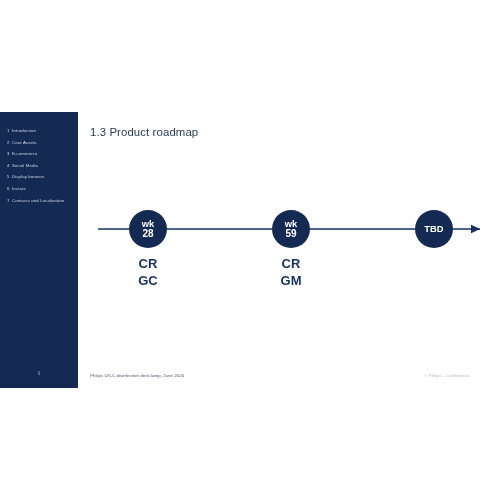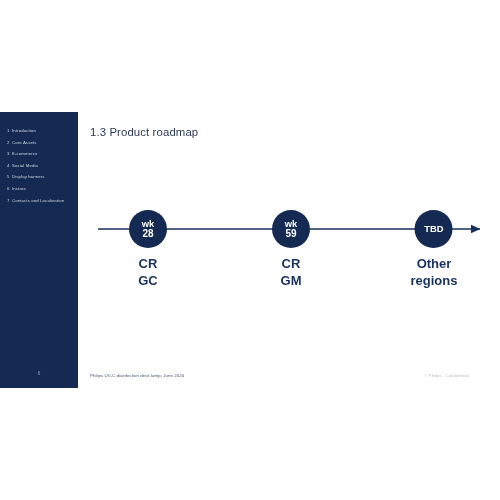--- a/index.html
+++ b/index.html
@@ -237,24 +237,20 @@
         <div class="milestone-label">
           <div>CR</div>
           <div>GM</div>
         </div>
       </div>
 
       <div class="milestone" style="left:356px; top:98px;">
         <div class="milestone-circle">
           <span class="c-line1">TBD</span>
         </div>
-        <div class="milestone-label">
-          <div>Other</div>
-          <div>regions</div>
-        </div>
       </div>
 
     </div>
 
     <div id="footer-left">Philips UV-C disinfection desk lamp, June 2020</div>
     <div id="footer-right">© Philips - Confidential</div>
 
   </div>
 </div>
 

